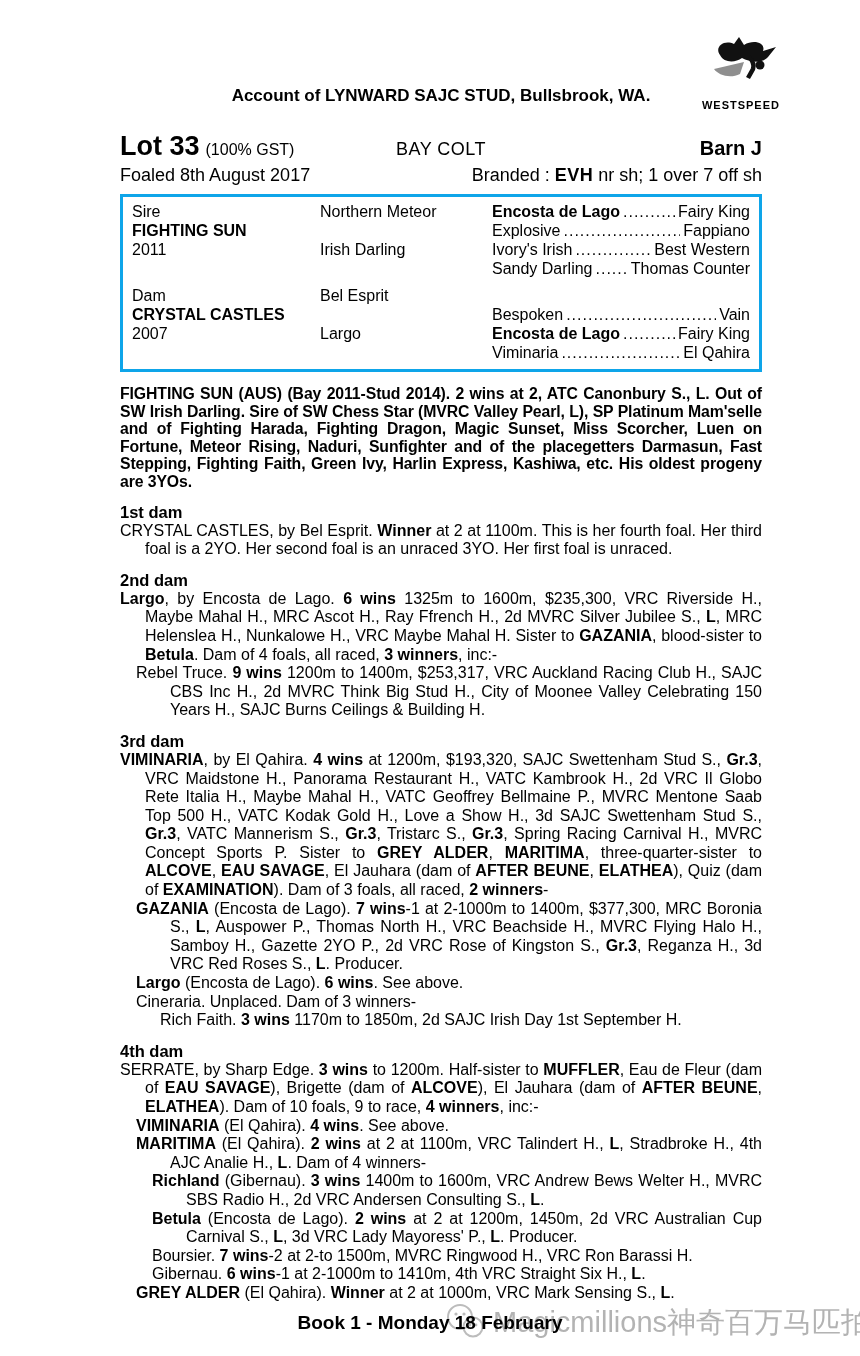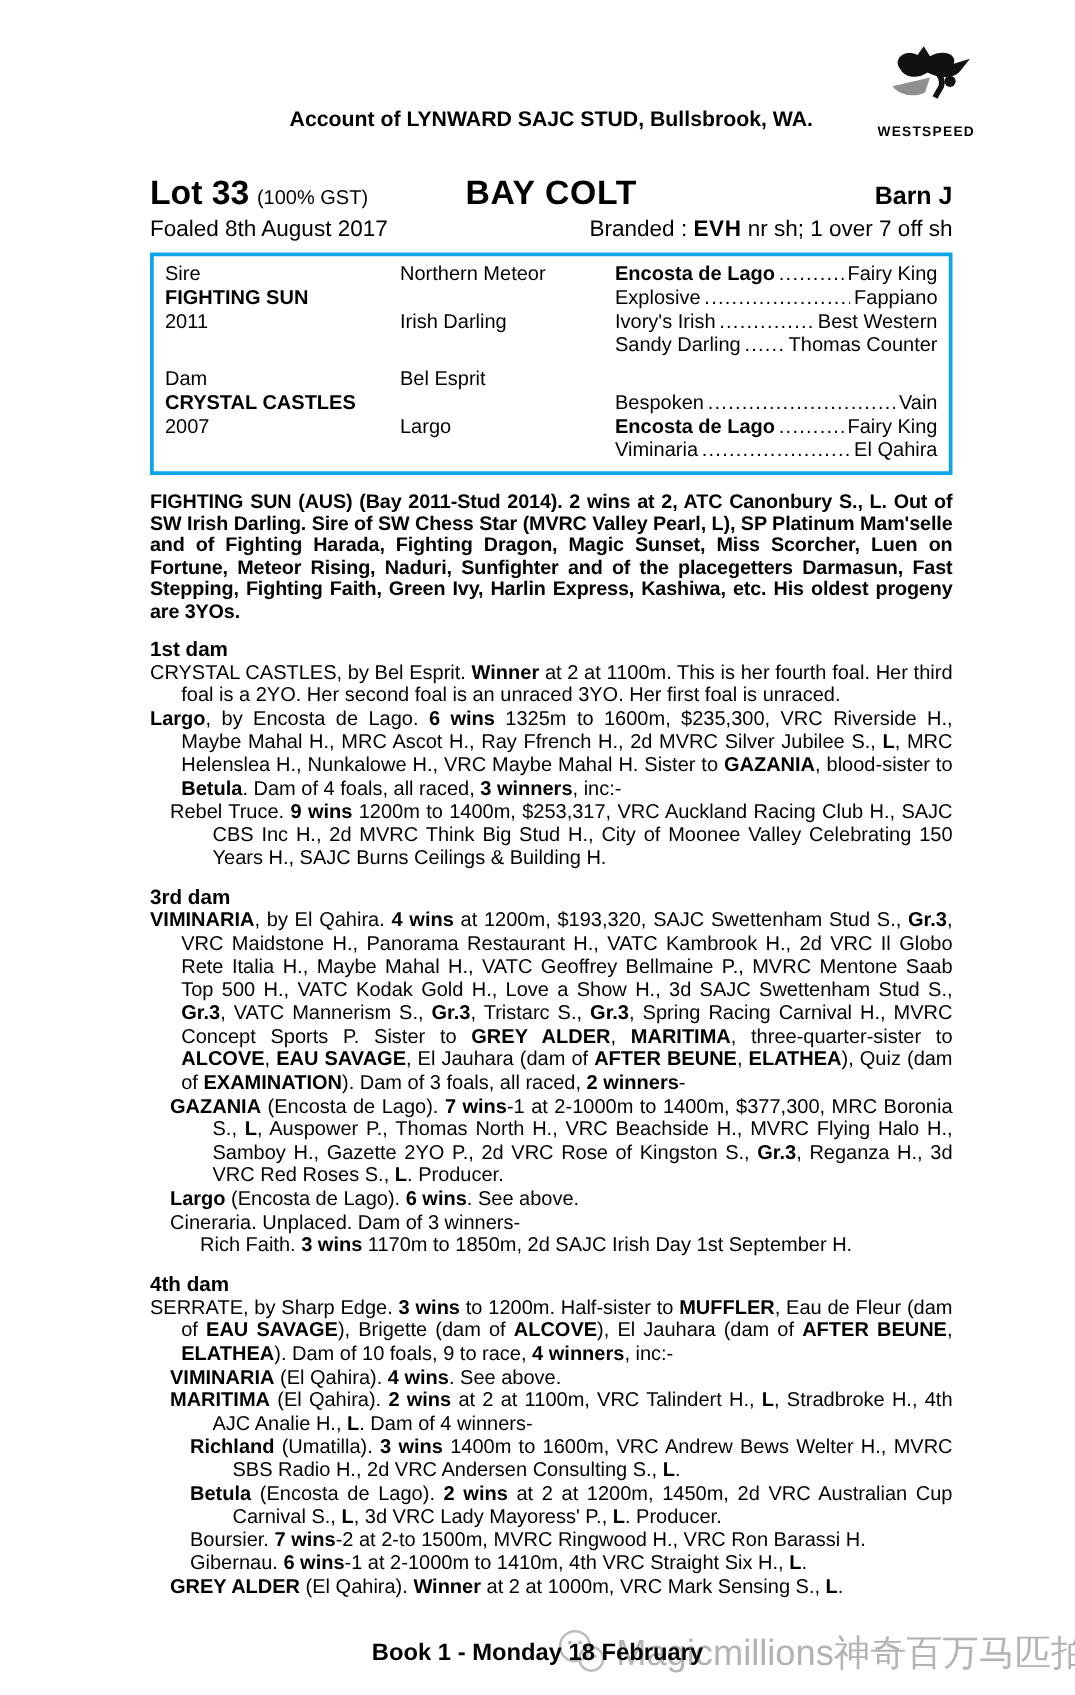--- a/index.html
+++ b/index.html
@@ -21,21 +21,21 @@
   }
   .ws-label{font-size:11px;font-weight:bold;letter-spacing:1px;margin-top:2px;}
   .account{padding-top:86px;text-align:center;font-weight:bold;font-size:17px;}
   .lot-row{
     display:grid;grid-template-columns:1fr auto 1fr;align-items:baseline;
     margin-top:5px;
   }
   .lot-left{justify-self:start;white-space:nowrap;}
   .lot-num{font-size:27px;font-weight:bold;}
   .gst{font-size:16px;margin-left:6px;}
-  .colt-title{font-size:27px;font-weight:bold;justify-self:center;letter-spacing:0.5px;margin-top:28px;}
+  .colt-title{font-size:18px;font-weight:normal;justify-self:center;letter-spacing:0.5px;margin-top:28px;}
   .barn{font-size:20px;font-weight:bold;justify-self:end;margin-left:24px;}
   .foal-row{display:flex;justify-content:space-between;margin-top:3px;font-size:18px;}
   .brand-code{font-size:18px;letter-spacing:0.5px;font-weight:bold;}
 
   
   .ped{
     border:3px solid #0ea5e9;
     margin-top:8px;
     padding:5px 9px 7px 9px;
     font-size:16px;line-height:19px;
@@ -176,33 +176,34 @@
             <span class="ped-parent">El Qahira</span>
           </div>
         </div>
       </div>
 
     <div class="blurb" id="blurb"><span class="b">FIGHTING SUN (AUS) (Bay 2011-Stud 2014). 2 wins at 2, ATC Canonbury S., L. Out of SW Irish Darling. Sire of SW Chess Star (MVRC Valley Pearl, L), SP Platinum Mam'selle and of Fighting Harada, Fighting Dragon, Magic Sunset, Miss Scorcher, Luen on Fortune, Meteor Rising, Naduri, Sunfighter and of the placegetters Darmasun, Fast Stepping, Fighting Faith, Green Ivy, Harlin Express, Kashiwa, etc. His oldest progeny are 3YOs.</span></div>
 
     <div id="sections">
         <div class="dam-heading">1st dam</div>
         <p class="para p-i0"><span>CRYSTAL CASTLES, by Bel Esprit. </span><span class="b">Winner</span><span> at 2 at 1100m. This is her fourth foal. Her third foal is a 2YO. Her second foal is an unraced 3YO. Her first foal is unraced.</span></p>
+        <div class="dam-heading">2nd dam</div>
         <p class="para p-i0"><span class="b">Largo</span><span>, by Encosta de Lago. </span><span class="b">6 wins</span><span> 1325m to 1600m, $235,300, VRC Riverside H., Maybe Mahal H., MRC Ascot H., Ray Ffrench H., 2d MVRC Silver Jubilee S., </span><span class="b">L</span><span>, MRC Helenslea H., Nunkalowe H., VRC Maybe Mahal H. Sister to </span><span class="b">GAZANIA</span><span>, blood-sister to </span><span class="b">Betula</span><span>. Dam of 4 foals, all raced, </span><span class="b">3 winners</span><span>, inc:-</span></p>
         <p class="para p-i1"><span>Rebel Truce. </span><span class="b">9 wins</span><span> 1200m to 1400m, $253,317, VRC Auckland Racing Club H., SAJC CBS Inc H., 2d MVRC Think Big Stud H., City of Moonee Valley Celebrating 150 Years H., SAJC Burns Ceilings &amp; Building H.</span></p>
         <div class="dam-heading">3rd dam</div>
         <p class="para p-i0"><span class="b">VIMINARIA</span><span>, by El Qahira. </span><span class="b">4 wins</span><span> at 1200m, $193,320, SAJC Swettenham Stud S., </span><span class="b">Gr.3</span><span>, VRC Maidstone H., Panorama Restaurant H., VATC Kambrook H., 2d VRC Il Globo Rete Italia H., Maybe Mahal H., VATC Geoffrey Bellmaine P., MVRC Mentone Saab Top 500 H., VATC Kodak Gold H., Love a Show H., 3d SAJC Swettenham Stud S., </span><span class="b">Gr.3</span><span>, VATC Mannerism S., </span><span class="b">Gr.3</span><span>, Tristarc S., </span><span class="b">Gr.3</span><span>, Spring Racing Carnival H., MVRC Concept Sports P. Sister to </span><span class="b">GREY ALDER</span><span>, </span><span class="b">MARITIMA</span><span>, three-quarter-sister to </span><span class="b">ALCOVE</span><span>, </span><span class="b">EAU SAVAGE</span><span>, El Jauhara (dam of </span><span class="b">AFTER BEUNE</span><span>, </span><span class="b">ELATHEA</span><span>), Quiz (dam of </span><span class="b">EXAMINATION</span><span>). Dam of 3 foals, all raced, </span><span class="b">2 winners</span><span>-</span></p>
         <p class="para p-i1"><span class="b">GAZANIA</span><span> (Encosta de Lago). </span><span class="b">7 wins</span><span>-1 at 2-1000m to 1400m, $377,300, MRC Boronia S., </span><span class="b">L</span><span>, Auspower P., Thomas North H., VRC Beachside H., MVRC Flying Halo H., Samboy H., Gazette 2YO P., 2d VRC Rose of Kingston S., </span><span class="b">Gr.3</span><span>, Reganza H., 3d VRC Red Roses S., </span><span class="b">L</span><span>. Producer.</span></p>
         <p class="para p-i1"><span class="b">Largo</span><span> (Encosta de Lago). </span><span class="b">6 wins</span><span>. See above.</span></p>
         <p class="para p-i1"><span>Cineraria. Unplaced. Dam of 3 winners-</span></p>
         <p class="para p-i3"><span>Rich Faith. </span><span class="b">3 wins</span><span> 1170m to 1850m, 2d SAJC Irish Day 1st September H.</span></p>
         <div class="dam-heading">4th dam</div>
         <p class="para p-i0"><span>SERRATE, by Sharp Edge. </span><span class="b">3 wins</span><span> to 1200m. Half-sister to </span><span class="b">MUFFLER</span><span>, Eau de Fleur (dam of </span><span class="b">EAU SAVAGE</span><span>), Brigette (dam of </span><span class="b">ALCOVE</span><span>), El Jauhara (dam of </span><span class="b">AFTER BEUNE</span><span>, </span><span class="b">ELATHEA</span><span>). Dam of 10 foals, 9 to race, </span><span class="b">4 winners</span><span>, inc:-</span></p>
         <p class="para p-i1"><span class="b">VIMINARIA</span><span> (El Qahira). </span><span class="b">4 wins</span><span>. See above.</span></p>
         <p class="para p-i1"><span class="b">MARITIMA</span><span> (El Qahira). </span><span class="b">2 wins</span><span> at 2 at 1100m, VRC Talindert H., </span><span class="b">L</span><span>, Stradbroke H., 4th AJC Analie H., </span><span class="b">L</span><span>. Dam of 4 winners-</span></p>
-        <p class="para p-i2"><span class="b">Richland</span><span> (Umatilla). </span><span class="b">3 wins</span><span> 1400m to 1600m, VRC Andrew Bews Welter H., MVRC SBS Radio H., 2d VRC Andersen Consulting S., </span><span class="b">L</span><span>.</span></p>
+        <p class="para p-i2"><span class="b">Richland</span><span> (Gibernau). </span><span class="b">3 wins</span><span> 1400m to 1600m, VRC Andrew Bews Welter H., MVRC SBS Radio H., 2d VRC Andersen Consulting S., </span><span class="b">L</span><span>.</span></p>
         <p class="para p-i2"><span class="b">Betula</span><span> (Encosta de Lago). </span><span class="b">2 wins</span><span> at 2 at 1200m, 1450m, 2d VRC Australian Cup Carnival S., </span><span class="b">L</span><span>, 3d VRC Lady Mayoress' P., </span><span class="b">L</span><span>. Producer.</span></p>
         <p class="para p-i2"><span>Boursier. </span><span class="b">7 wins</span><span>-2 at 2-to 1500m, MVRC Ringwood H., VRC Ron Barassi H.</span></p>
         <p class="para p-i2"><span>Gibernau. </span><span class="b">6 wins</span><span>-1 at 2-1000m to 1410m, 4th VRC Straight Six H., </span><span class="b">L</span><span>.</span></p>
         <p class="para p-i1"><span class="b">GREY ALDER</span><span> (El Qahira). </span><span class="b">Winner</span><span> at 2 at 1000m, VRC Mark Sensing S., </span><span class="b">L</span><span>.</span></p>
       </div>
   </div>
 
   <div class="book-line">Book 1 - Monday 18 February</div>
   <div class="watermark">
     <svg width="46" height="42" viewBox="0 0 46 42">

